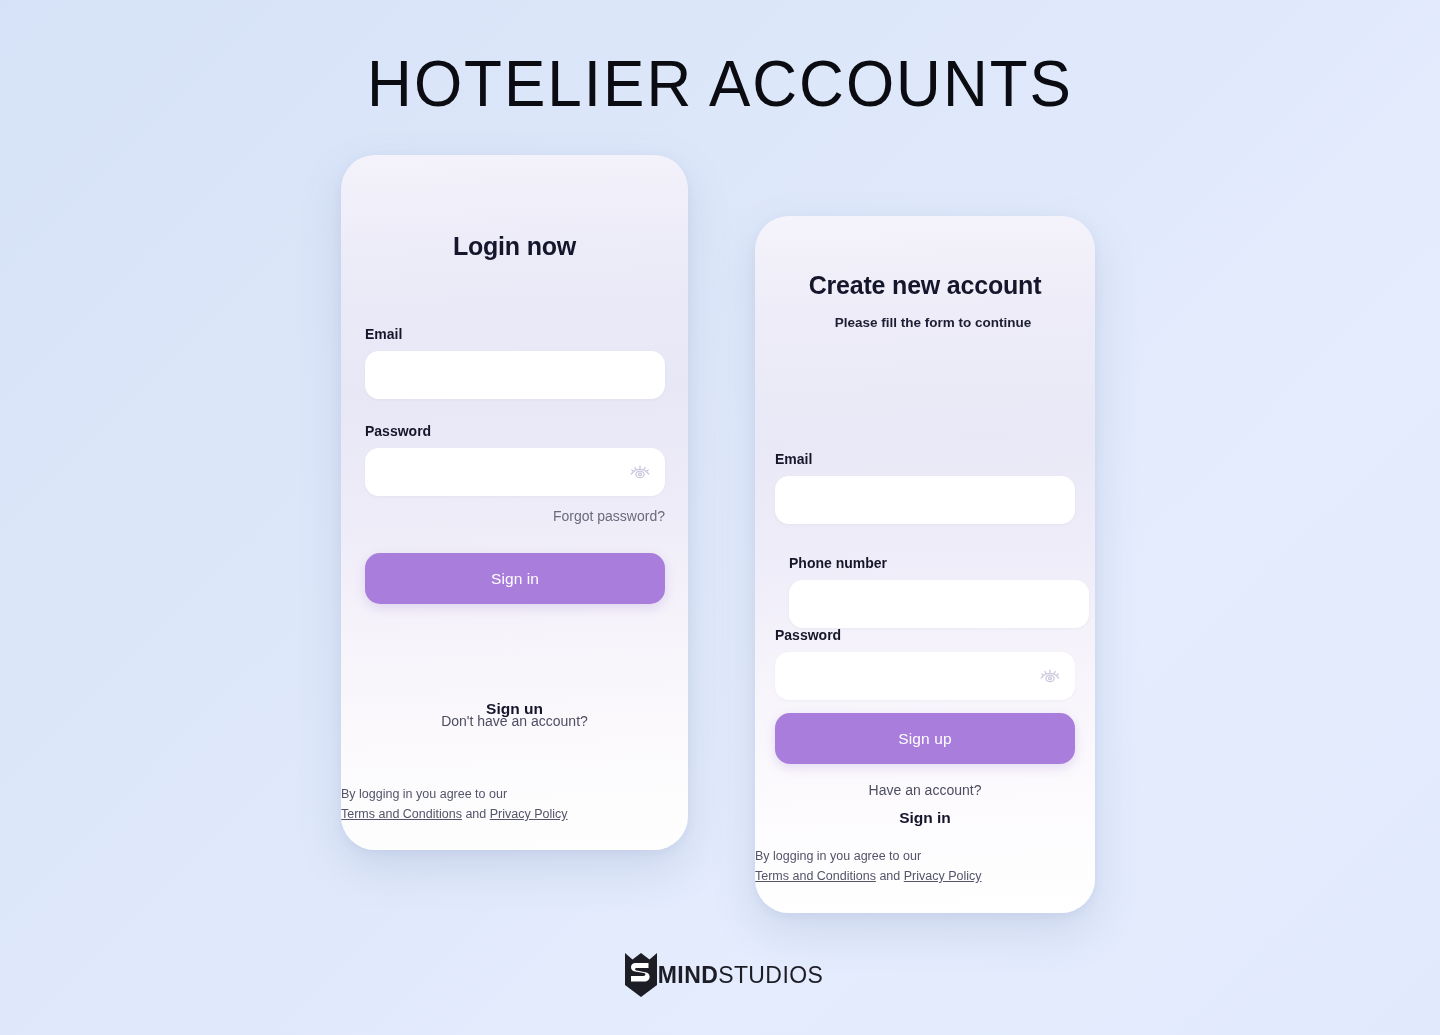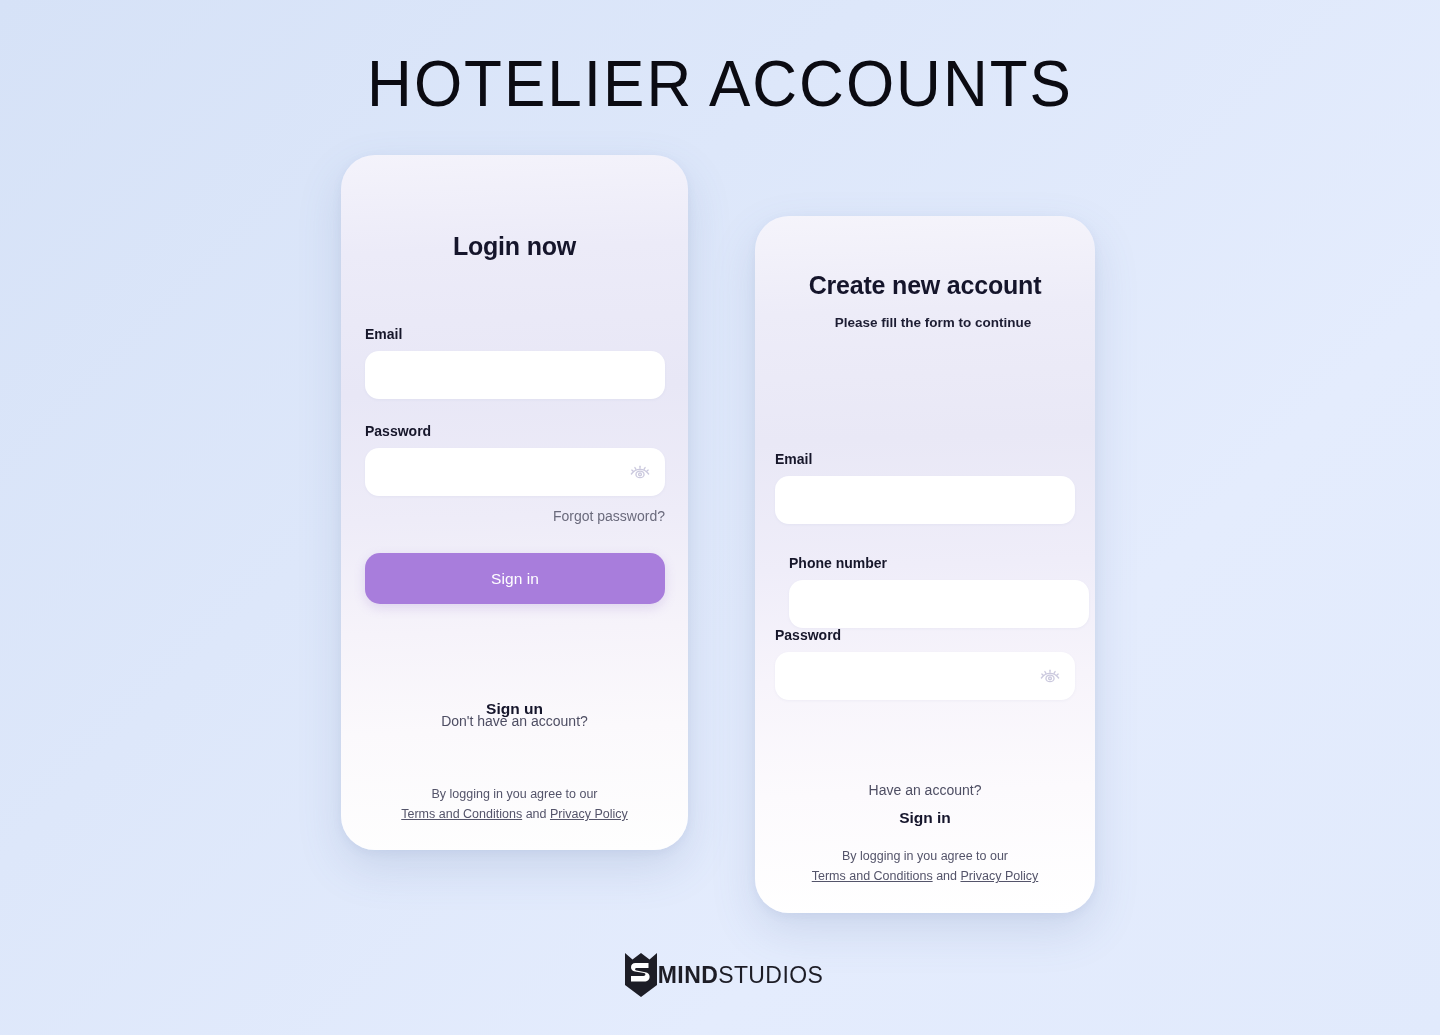--- a/index.html
+++ b/index.html
@@ -170,21 +170,21 @@
     font-size: 15.5px;
     line-height: 20px;
     font-weight: bold;
     color: #15152b;
     cursor: pointer;
     margin-top: 9px;
   }
 
   
   .legal {
-    text-align: center;
+    text-align: left;
     font-size: 12.5px;
     line-height: 20px;
     color: #54546a;
   }
   .legal a {
     color: #54546a;
     text-decoration: underline;
     cursor: pointer;
   }
 
@@ -320,20 +320,23 @@
           <circle cx="12" cy="14.6" r="1.5" stroke="#c9c7dd" stroke-width="1.5"></circle>
           <path d="M12 5.6v2.4" stroke="#c9c7dd" stroke-width="1.5" stroke-linecap="round"></path>
           <path d="M6.4 7.1l1.2 2.1" stroke="#c9c7dd" stroke-width="1.5" stroke-linecap="round"></path>
           <path d="M17.6 7.1l-1.2 2.1" stroke="#c9c7dd" stroke-width="1.5" stroke-linecap="round"></path>
           <path d="M3.1 9.9l1.8 1.5" stroke="#c9c7dd" stroke-width="1.5" stroke-linecap="round"></path>
           <path d="M20.9 9.9l-1.8 1.5" stroke="#c9c7dd" stroke-width="1.5" stroke-linecap="round"></path>
         </svg>
       </div>
     </div>
 
+    <div class="s-btn">
+      <button class="btn-primary">Sign up</button>
+    </div>
 
     <div class="switch-prompt s-prompt">Have an account?</div>
 
     <div class="switch-action s-action">Sign in</div>
 
     <div class="legal s-legal">
       <div>By logging in you agree to our</div>
       <div>
         <a>Terms and Conditions</a><span>&nbsp;</span><span>and</span><span>&nbsp;</span><a>Privacy Policy</a>
       </div>

